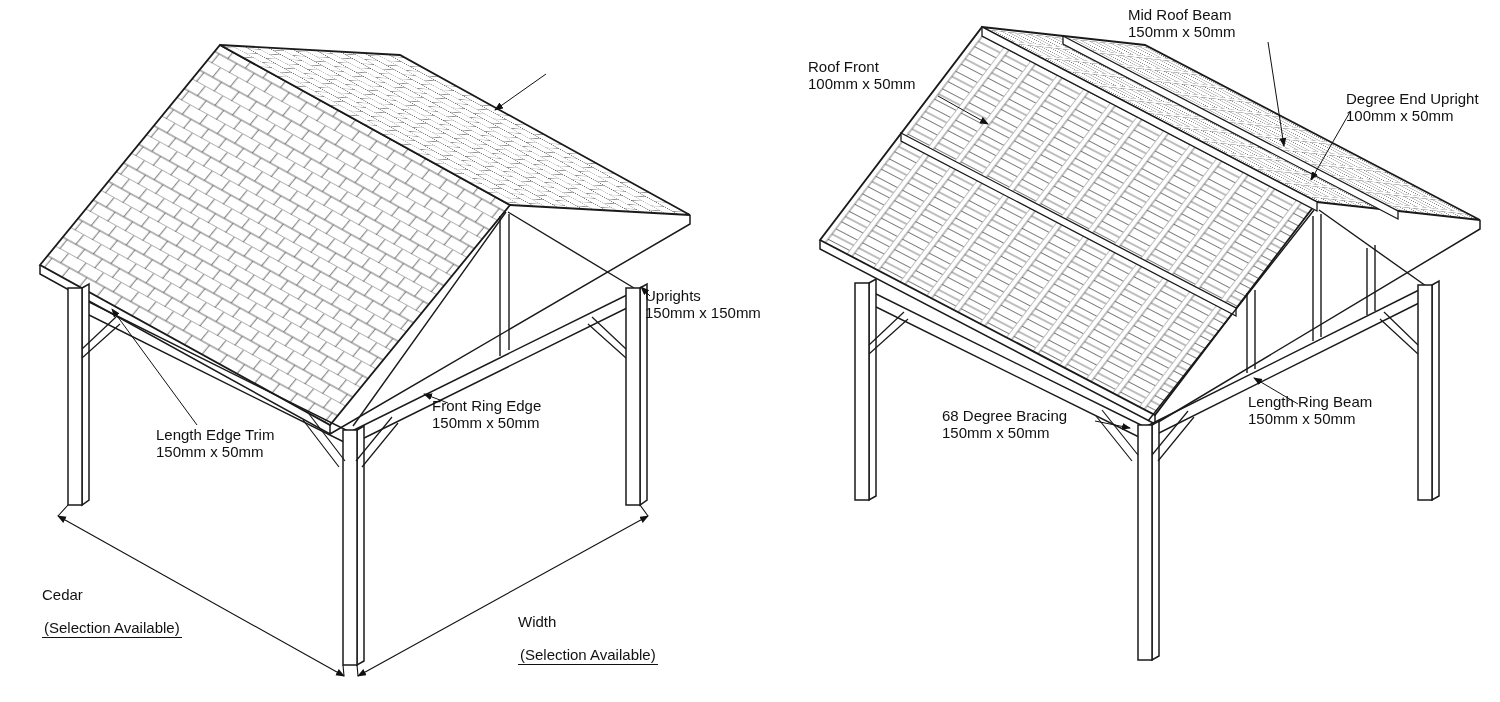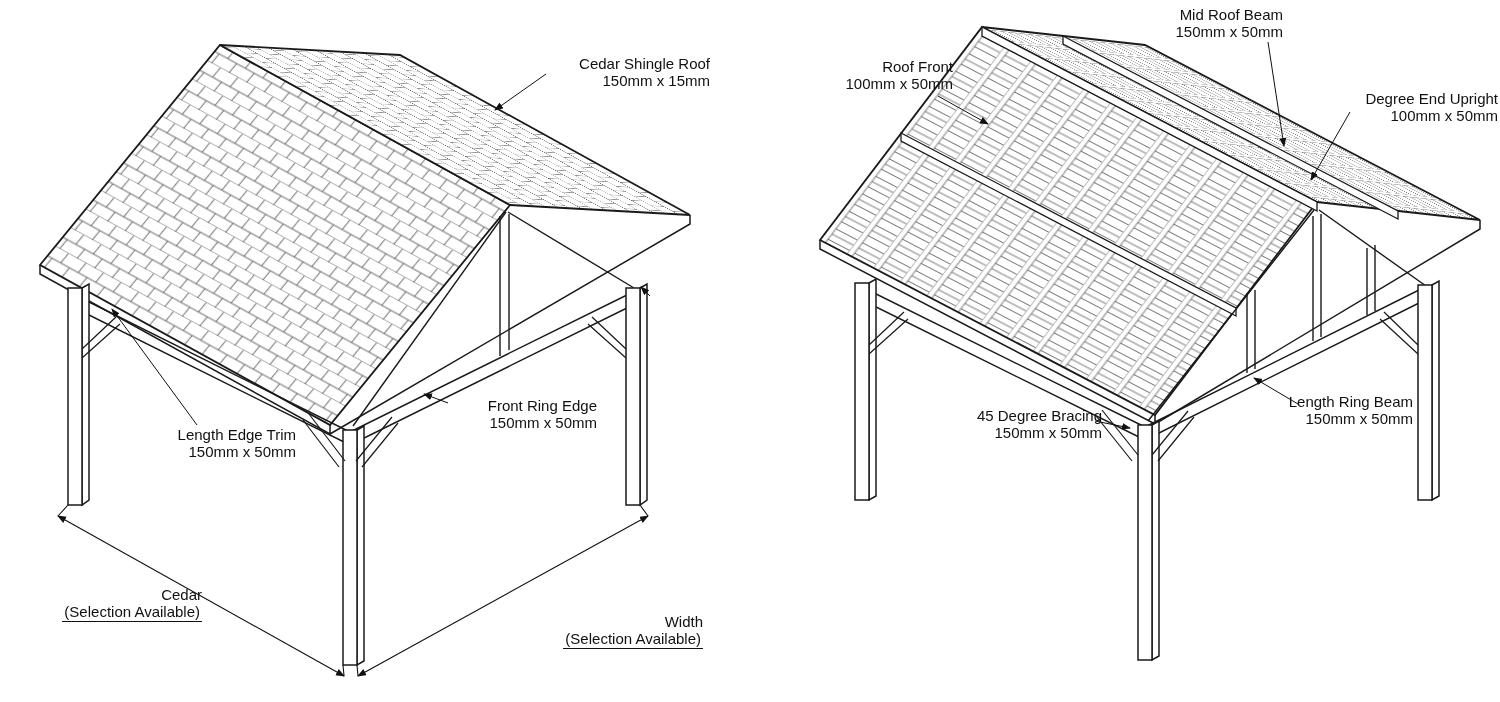--- a/index.html
+++ b/index.html
@@ -1,21 +1,21 @@
 <!DOCTYPE html>
 <html><head>
 <meta charset="utf-8">
 <style>
   html,body{margin:0;padding:0;background:#ffffff;}
   #stage{position:relative;width:1500px;height:702px;background:#ffffff;overflow:hidden;
          font-family:"Liberation Sans",sans-serif;}
   svg{position:absolute;top:0;}
-  .callout{position:absolute;font-size:15px;line-height:17px;text-align:right;color:#111;}
+  .callout{position:absolute;font-size:15px;line-height:17px;text-align:left;color:#111;}
   .callout .l1,.callout .l2{white-space:nowrap;}
-  .dim .u{display:inline-block;border-bottom:1.6px solid #111;padding:0 2px 1px 2px;}
+  .dim .u{display:inline-block;border-bottom:1.6px solid #111;padding:0 2px 1px 2px;margin-top:16px;}
 </style>
 </head>
 <body>
 
 <div id="stage">
 
   <svg width="750" height="702" viewBox="0 0 750 702" style="left:0">
     <defs>
       <marker id="arwL" markerWidth="9" markerHeight="8" refX="8" refY="3.5" orient="auto-start-reverse" markerUnits="userSpaceOnUse">
         <path d="M0 0L9 3.5L0 7Z" fill="#111"></path>
@@ -120,32 +120,32 @@
 
     <g stroke="#111" stroke-width="1" fill="none">
       <path d="M518 42L534 146" marker-end="url(#arwR)"></path>
       <path d="M188 96L238 124" marker-end="url(#arwR)"></path>
       <path d="M600 112L561 180" marker-end="url(#arwR)"></path>
       <path d="M345 421L380 428" marker-end="url(#arwR)"></path>
       <path d="M548 404L504 378" marker-end="url(#arwR)"></path>
     </g>
   </svg>
 
-  <div class="callout" style="left:540px;top:55px;width:170px">
-    <div class="l1">Cedar Shingle Roof</div>
-    <div class="l2">150mm x 15mm</div>
+
+  <div class="callout" style="left:645px;top:287px;width:145px">
+    <div class="l1">Uprights</div>
+    <div class="l2">150mm x 150mm</div>
   </div>
-
 
   <div class="callout" style="left:432px;top:397px;width:165px">
     <div class="l1">Front Ring Edge</div>
     <div class="l2">150mm x 50mm</div>
   </div>
 
-  <div class="callout" style="left:146px;top:426px;width:150px">
+  <div class="callout" style="left:156px;top:426px;width:150px">
     <div class="l1">Length Edge Trim</div>
     <div class="l2">150mm x 50mm</div>
   </div>
 
   <div class="callout dim" style="left:42px;top:586px;width:160px">
     <div class="l1">Cedar</div>
     <div><span class="u">(Selection Available)</span></div>
   </div>
 
   <div class="callout dim" style="left:518px;top:613px;width:185px">
@@ -162,21 +162,21 @@
     <div class="l1">Roof Front</div>
     <div class="l2">100mm x 50mm</div>
   </div>
 
   <div class="callout" style="left:1346px;top:90px;width:152px">
     <div class="l1">Degree End Upright</div>
     <div class="l2">100mm x 50mm</div>
   </div>
 
   <div class="callout" style="left:942px;top:407px;width:160px">
-    <div class="l1">45 Degree Bracing</div>
+    <div class="l1">68 Degree Bracing</div>
     <div class="l2">150mm x 50mm</div>
   </div>
 
   <div class="callout" style="left:1248px;top:393px;width:165px">
     <div class="l1">Length Ring Beam</div>
     <div class="l2">150mm x 50mm</div>
   </div>
 
 </div>
 

